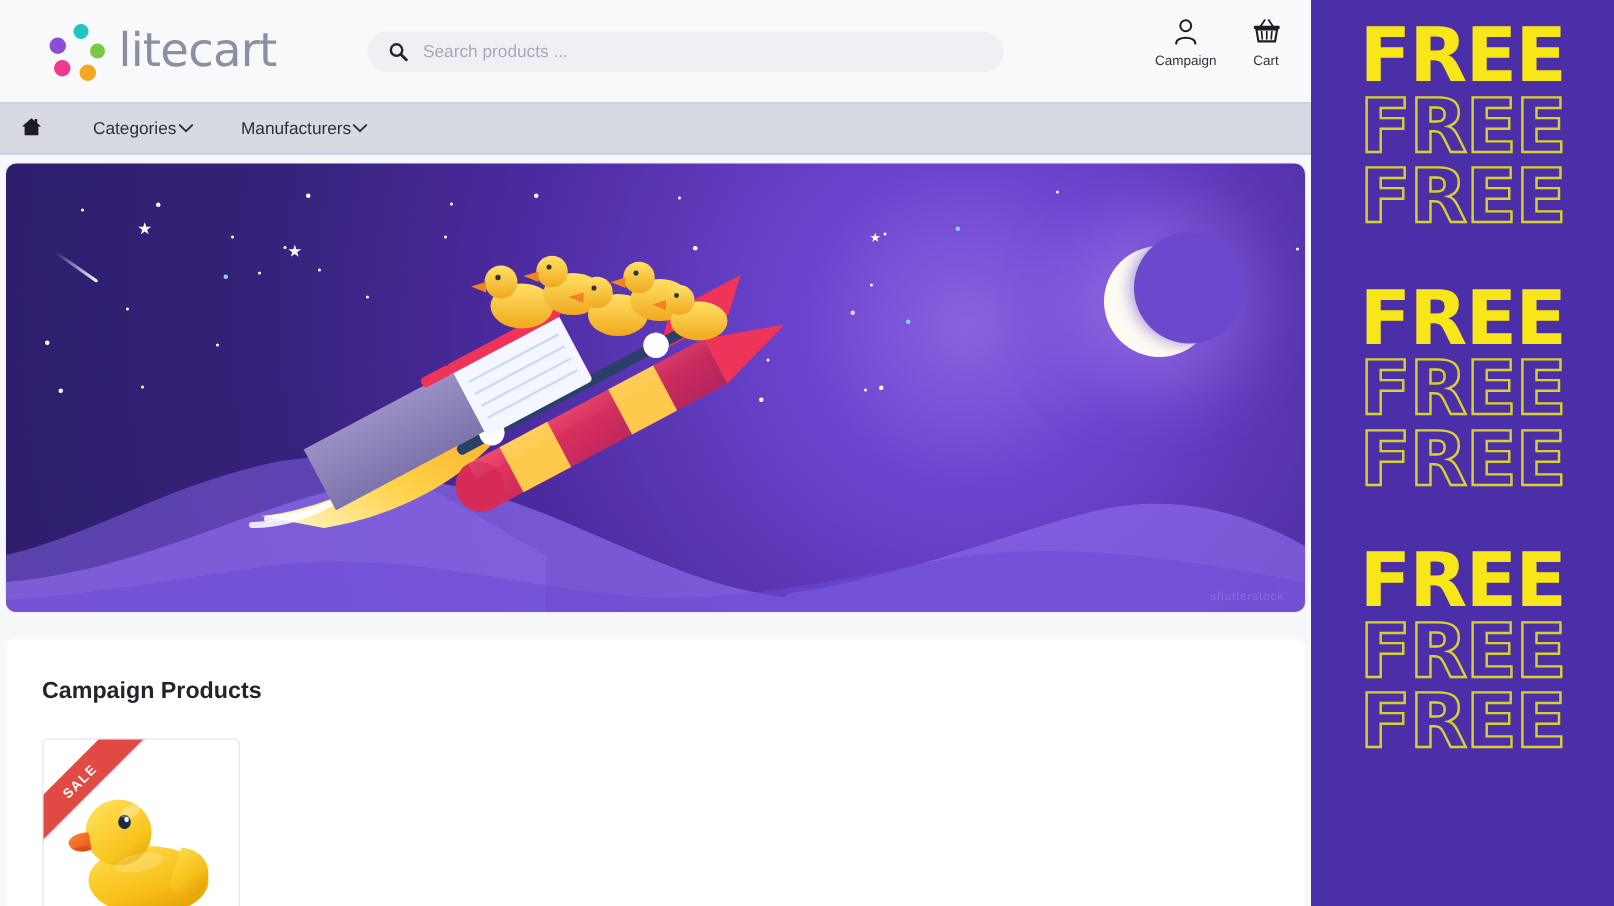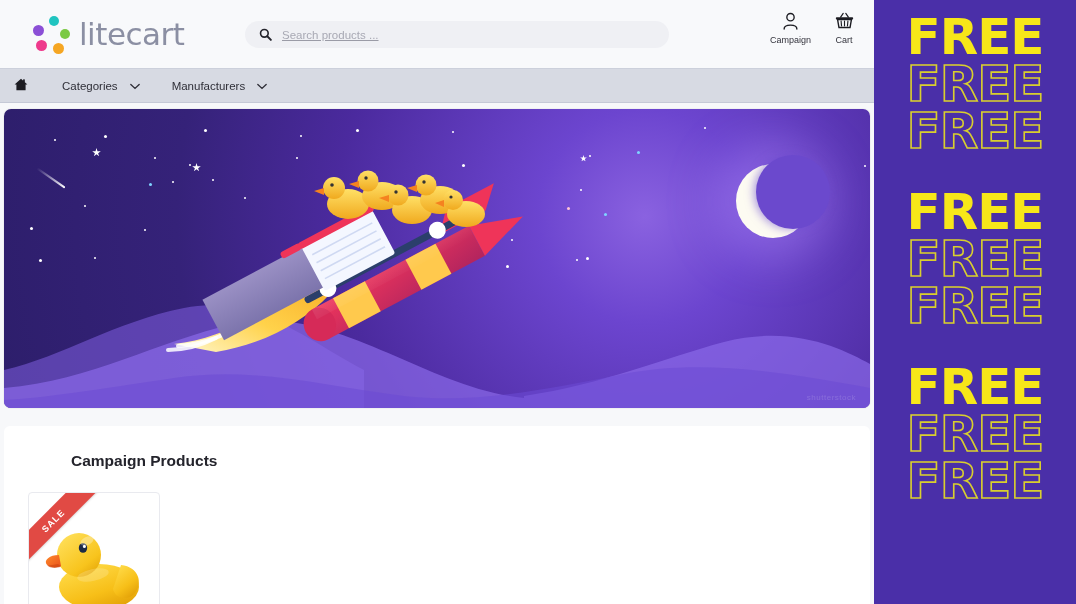--- a/index.html
+++ b/index.html
@@ -50,21 +50,20 @@
     width: 424px; height: 27px;
     background: #eff0f4; border-radius: 14px;
     display: flex; align-items: center;
   }
   .search-ico { margin-left: 14px; margin-right: 10px; display: flex; color: #2b2b33; }
   .search-input {
     border: none; outline: none; background: transparent;
     font-size: 11.5px; color: #9a9ba6;
     font-family: "Liberation Sans", sans-serif;
     width: 360px;
-    text-decoration: underline;
   }
   .search-input::placeholder { color: #a8a9b4; }
 
   .head-right {
     position: absolute; right: 6px; top: 10px;
     display: flex; align-items: flex-start; gap: 0px;
   }
   .head-item {
     display: flex; flex-direction: column; align-items: center;
     padding: 0 9px; cursor: pointer; min-width: 48px;
@@ -77,21 +76,21 @@
 
   
   .navbar {
     height: 35px; background: #d7dae3;
     border-top: 1px solid #ccd0db;
     border-bottom: 1px solid #c5c9d6;
     display: flex; align-items: center; position: relative;
   }
   .nav-left { display: flex; align-items: center; }
   .nav-item {
-    display: flex; align-items: center; gap: 12px;
+    display: flex; align-items: center; gap: 1px;
     font-size: 11.5px; color: #2f2f38; padding: 0 16px;
     height: 35px; cursor: pointer;
   }
   .nav-item.home { padding: 0 18px 0 14px; }
   .nav-right { position: absolute; right: 2px; display: flex; align-items: center; }
   .chev { display: inline-block; }
 
   
   .banner-area { padding: 6px 4px 0 4px; }
   .banner {
@@ -137,21 +136,20 @@
 
   
   .content-card {
     margin: 18px 4px 0 4px; width: 866px; margin-left: auto; margin-right: auto;
     background: #ffffff; border-radius: 6px;
     padding: 26px 24px 10px 24px; min-height: 180px;
   }
   .card-title {
     font-size: 15.5px; font-weight: bold; color: #24242c;
     font-family: "Liberation Sans", sans-serif;
-    margin-left: 43px;
   }
   .product-grid { display: flex; gap: 16px; margin-top: 22px; }
   .product-card {
     position: relative; width: 132px; height: 132px;
     background: #fff; border: 1px solid #e9eaef; border-radius: 4px;
     overflow: hidden; cursor: pointer;
   }
   .ribbon {
     position: absolute; left: -34px; top: 17px;
     width: 116px; height: 21px;

